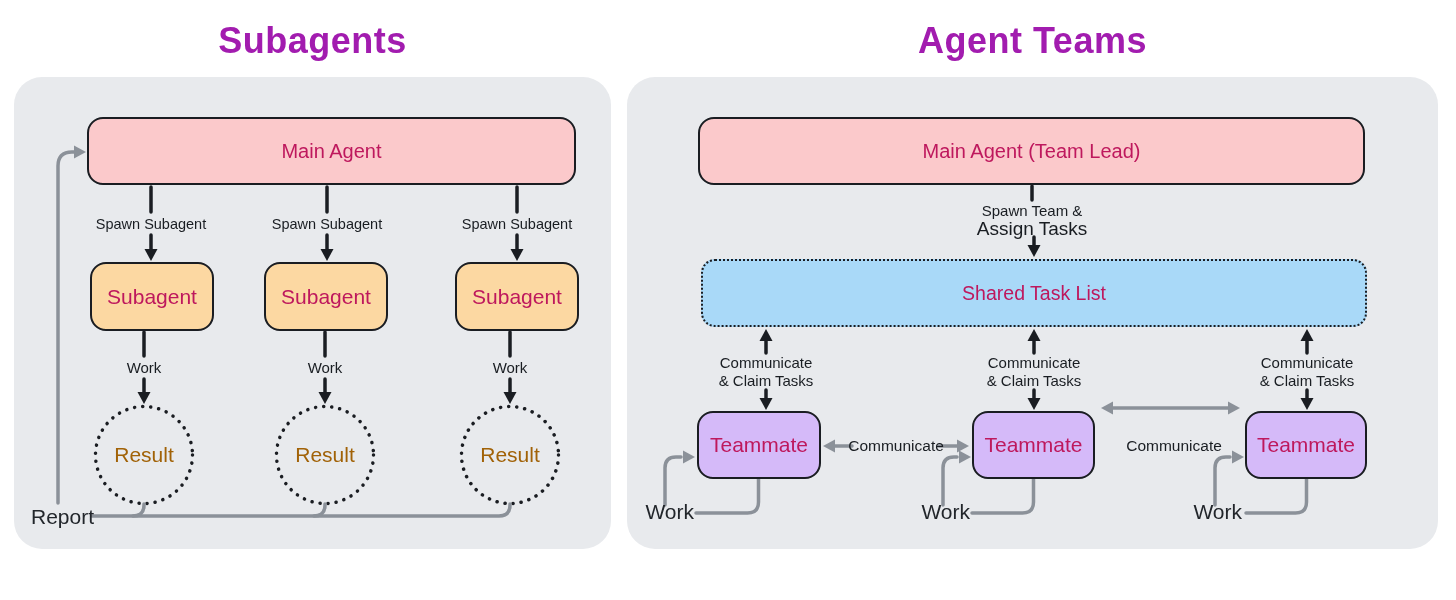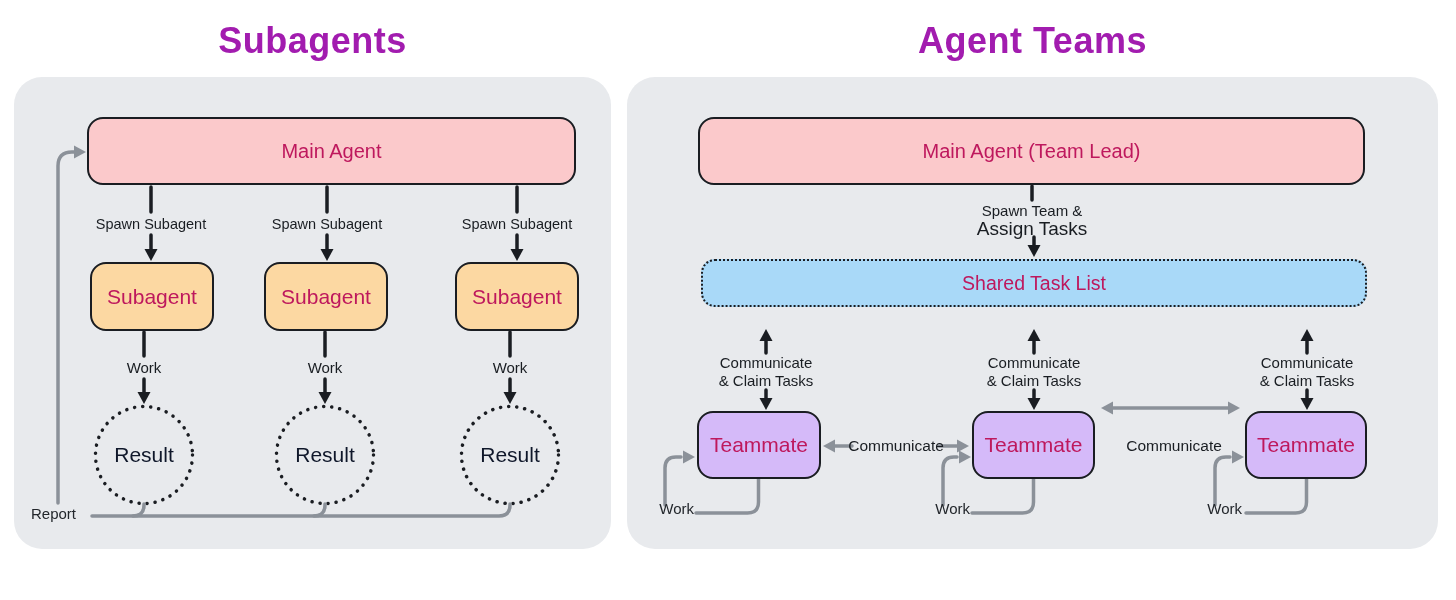--- a/index.html
+++ b/index.html
@@ -24,23 +24,23 @@
     border:2.5px solid var(--stroke-dark,#1a1d22);box-sizing:border-box;
     font-size:20px;color:#be185d;
   }
   .node.pink{background:var(--main-agent-fill,#fbc9cb);border-radius:16px;}
   .node.orange{background:var(--subagent-fill,#fcd8a2);border-radius:16px;font-size:21px;}
   .node.blue{background:var(--task-list-fill,#a9d9f8);border-radius:14px;border-style:dotted;font-size:19.5px;}
   .node.purple{background:var(--teammate-fill,#d5baf9);border-radius:16px;font-size:21px;}
   .lbl{
     position:absolute;text-align:center;font-size:14.5px;line-height:18.5px;color:#191d22;
   }
-  .biglbl{position:absolute;font-size:15px;color:#22262b;}
+  .biglbl{position:absolute;font-size:21px;color:#22262b;}
   .result-text{
-    position:absolute;text-align:center;font-size:21px;color:#0f172a;
+    position:absolute;text-align:center;font-size:21px;color:#a16207;
   }
   svg.wires{position:absolute;left:0;top:0;pointer-events:none;}
   .wire-black{stroke:var(--stroke-dark,#1a1d22);stroke-width:3.5;fill:none;stroke-linecap:round;stroke-linejoin:round;}
   .wire-gray{stroke:var(--connector-gray,#8b9199);stroke-width:3.5;fill:none;stroke-linecap:round;stroke-linejoin:round;}
   .head-black{fill:var(--stroke-dark,#1a1d22);stroke:none;}
   .head-gray{fill:var(--connector-gray,#8b9199);stroke:none;}
   .dotcircle{stroke:var(--stroke-dark,#1a1d22);stroke-width:3.5;fill:none;
     stroke-dasharray:0.1 8;stroke-linecap:round;}
 </style>
 </head>
@@ -155,21 +155,21 @@
 
   <div class="biglbl" style="left:31px;top:505px;">Report</div>
 
   <div class="node pink" style="left:698px;top:117px;width:667px;height:68px;">
     <span>Main Agent (Team Lead)</span>
   </div>
 
   <div class="lbl" style="left:962px;top:202px;width:140px;font-size:15px;">Spawn Team &amp;</div>
   <div class="lbl" style="left:962px;top:220px;width:140px;font-size:19px;">Assign Tasks</div>
 
-  <div class="node blue" style="left:701px;top:259px;width:666px;height:48px;">
+  <div class="node blue" style="left:701px;top:259px;width:666px;height:68px;">
     <span>Shared Task List</span>
   </div>
 
   <div class="lbl" style="left:696px;top:354px;width:140px;font-size:15px;">Communicate</div>
   <div class="lbl" style="left:696px;top:372px;width:140px;font-size:15px;">&amp; Claim Tasks</div>
   <div class="lbl" style="left:964px;top:354px;width:140px;font-size:15px;">Communicate</div>
   <div class="lbl" style="left:964px;top:372px;width:140px;font-size:15px;">&amp; Claim Tasks</div>
   <div class="lbl" style="left:1237px;top:354px;width:140px;font-size:15px;">Communicate</div>
   <div class="lbl" style="left:1237px;top:372px;width:140px;font-size:15px;">&amp; Claim Tasks</div>
 

